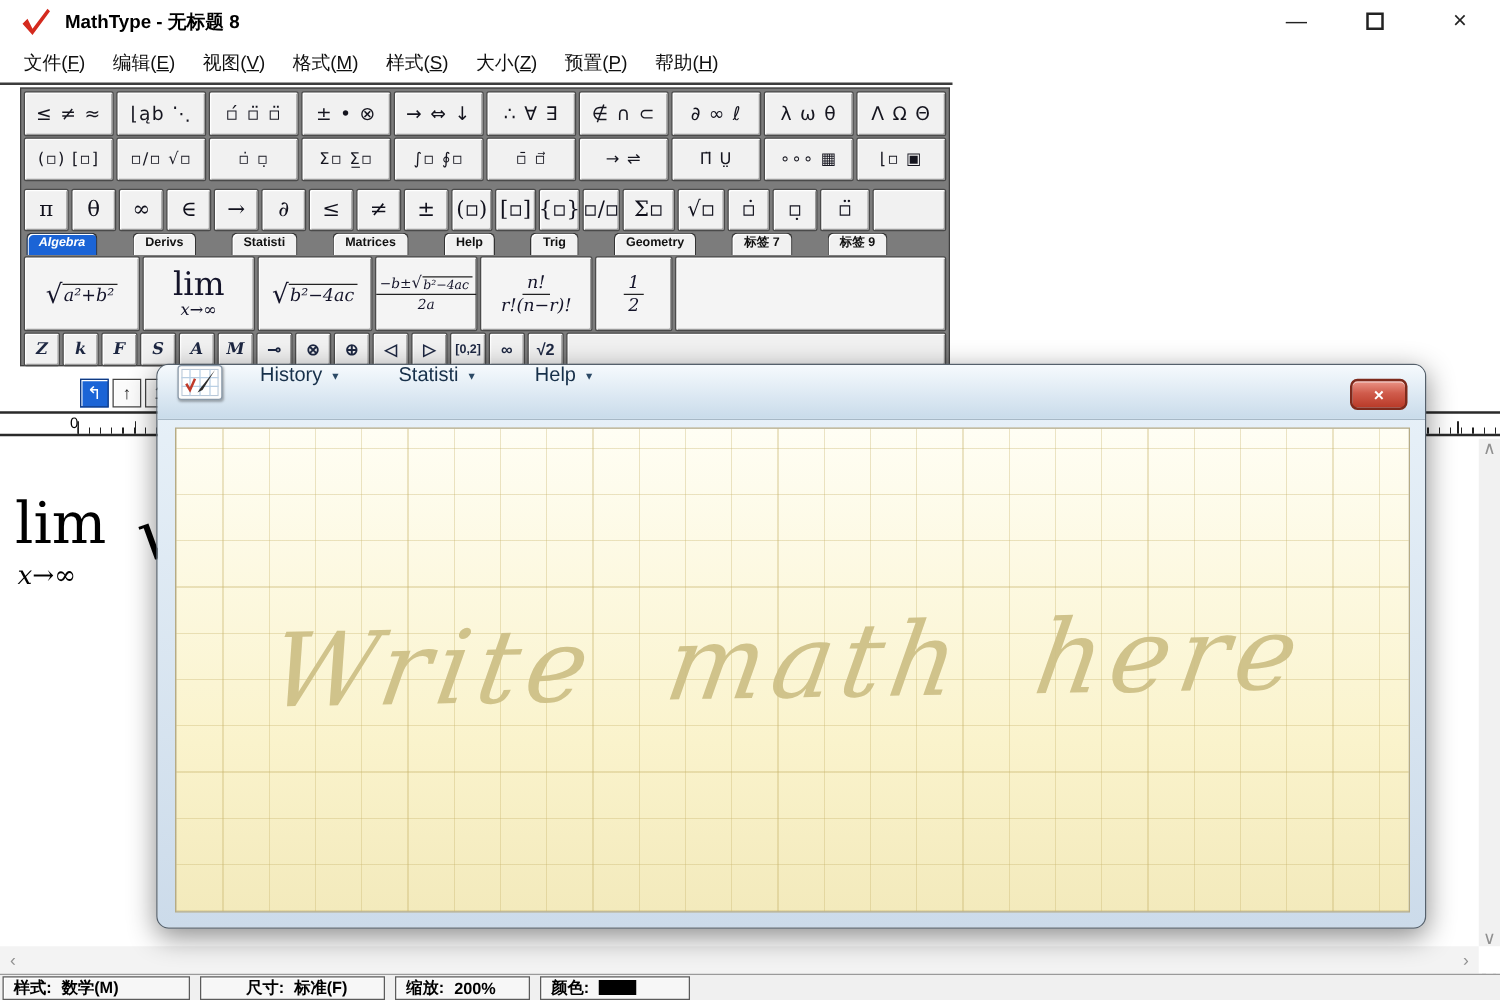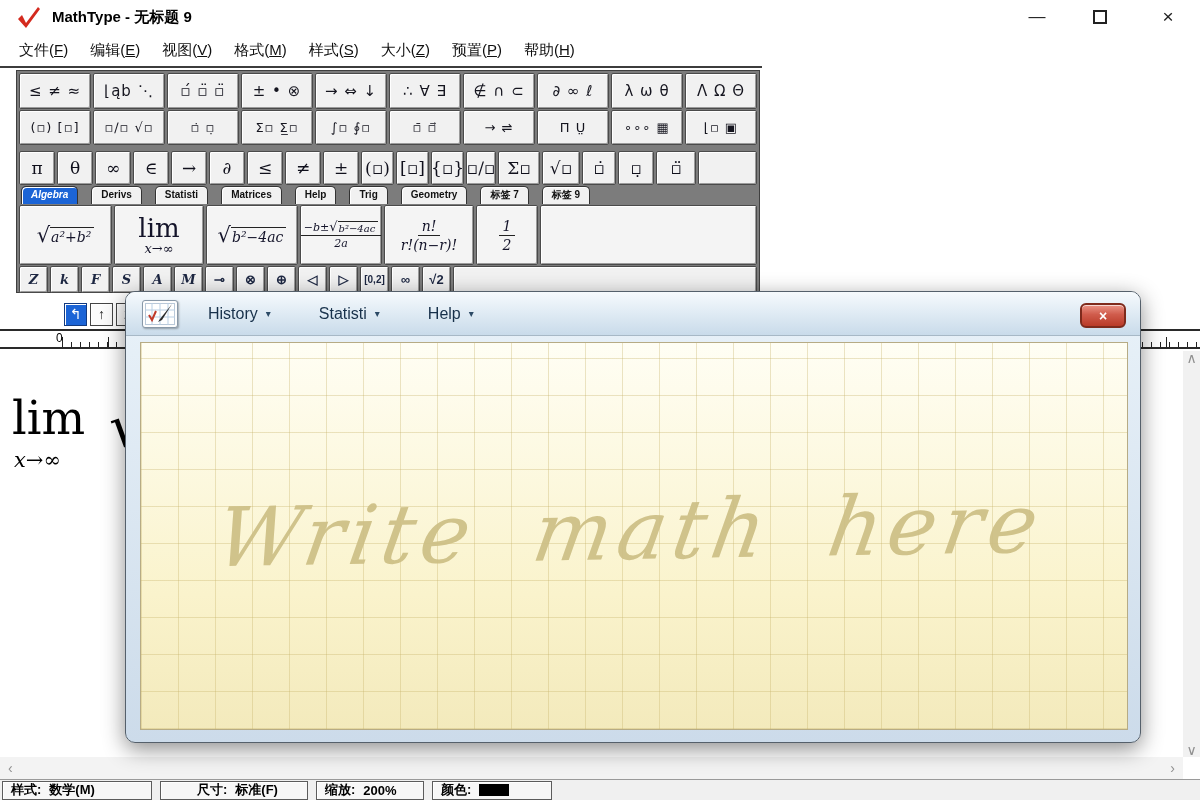--- a/index.html
+++ b/index.html
@@ -27,21 +27,21 @@
           display:flex; align-items:center; justify-content:center; overflow:hidden; white-space:nowrap; }
   #row-symbols, #row-templates { height:36px; margin-bottom:1px; }
   #row-symbols .tbtn, #row-templates .tbtn { flex:1; font-family:"DejaVu Sans",sans-serif; font-size:15px; letter-spacing:1px; color:#15151f; }
   #row-templates { height:35px; margin-bottom:6px; }
   #row-templates .tbtn { font-size:13px; }
   #row-small { height:34px; margin-bottom:1px; }
   #row-small .tbtn { font-family:"DejaVu Serif",serif; font-size:17px; color:#10101c; }
   .blank { flex:1; }
 
   
-  #row-tabs { height:18px; margin-bottom:1px; gap:13px; padding-left:2px; }
+  #row-tabs { height:18px; margin-bottom:1px; gap:28px; padding-left:2px; }
   .tab { height:18px; line-height:16px; padding:0 9px; background:#f1f1f1; border:1px solid #333; border-bottom:none;
          border-radius:5px 5px 0 0; font-size:10px; font-weight:bold; color:#111;
          box-shadow:inset 1px 1px 0 #fff; }
   .tab.selected { background:var(--accent); color:#fff; font-style:italic; }
 
   
   #row-big { height:60px; margin-bottom:1px; }
   #row-big .tbtn { background:#f4f4f4; font-family:"DejaVu Serif",serif; color:#14142a; }
   .rad { display:inline-flex; align-items:flex-start; }
   .rs { font-size:21px; line-height:1; }
@@ -97,21 +97,21 @@
   .status-field { height:19px; background:#f7f7f7; border:1px solid #5c5c5c; box-shadow:inset 1px 1px 0 #fff; display:flex; align-items:center; padding:0 8px; font-size:13px; font-weight:bold; color:#000; gap:8px; }
   #sf-style { width:150px; } #sf-size { width:148px;padding-left:36px; } #sf-zoom { width:108px; } #sf-color { width:120px; }
   #swatch { width:30px; height:12px; background:var(--swatch); display:inline-block; }
 
   
   #panel { position:absolute; left:125px; top:291px; width:1016px; height:452px; border-radius:10px;
            background:linear-gradient(180deg,#e9f2f9,#ccdbea); border:1px solid #55606b;
            box-shadow:0 6px 22px rgba(0,0,0,.45); z-index:60; }
   #panel-titlebar { position:absolute; left:0; top:0; width:100%; height:44px; border-radius:9px 9px 0 0;
            background:linear-gradient(180deg,#f6fafd 0%,#dde9f3 55%,#c9dbea 100%);
-           border-bottom:1px solid #a7b8c6; display:flex; align-items:center; padding-left:16px; }
+           border-bottom:1px solid #a7b8c6; display:flex; align-items:flex-start; padding-left:16px; }
   #panel-icon { width:36px; height:28px; border:1px solid #8898a8; border-radius:3px; background:#fdfdfd; margin-right:30px;
            box-shadow:1px 1px 2px rgba(0,0,0,.3); display:flex; align-items:center; justify-content:center; }
   .panel-menu { display:flex; align-items:center; font-size:16px; color:#17304a; margin-right:48px; }
   .panel-caret { font-size:10px; margin-left:8px; color:#2c4a66; }
   #panel-close { position:absolute; right:14px; top:11px; width:46px; height:25px; border-radius:6px;
            background:linear-gradient(180deg,#eb9487 0%,#d05c4c 45%,#b93a28 100%);
            border:2px solid #7e2a1c; color:#fff; font-weight:bold; font-size:14px;
            display:flex; align-items:center; justify-content:center;
            box-shadow:inset 0 1px 0 rgba(255,255,255,.65); }
   #panel-paper { position:absolute; left:14px; top:50px; width:988px; height:388px; border:1px solid #b6ab85;
@@ -123,21 +123,21 @@
            font-family:"DejaVu Serif",serif; font-style:italic; font-size:82px; color:var(--watermark);
            letter-spacing:6px; word-spacing:26px; transform:skewX(-10deg) rotate(-1deg); opacity:.92; }
 </style>
 </head>
 <body>
 
 <div id="titlebar">
   <svg id="logo" viewBox="0 0 26 23">
     <path d="M2 13 L6 9 L10 17 L22 1 L24 3 L10 22 Z" fill="#d42a1e"></path>
   </svg>
-  <span id="title-text">MathType - 无标题 9</span>
+  <span id="title-text">MathType - 无标题 8</span>
   <span id="btn-min" class="winctl">—</span>
   <span id="btn-max" class="winctl">
       <i></i>
     </span>
   <span id="btn-close" class="winctl">×</span>
 </div>
 
 <div id="menubar">
     <span class="menu-item">文件(<u>F</u>)</span>
     <span class="menu-item">编辑(<u>E</u>)</span>

